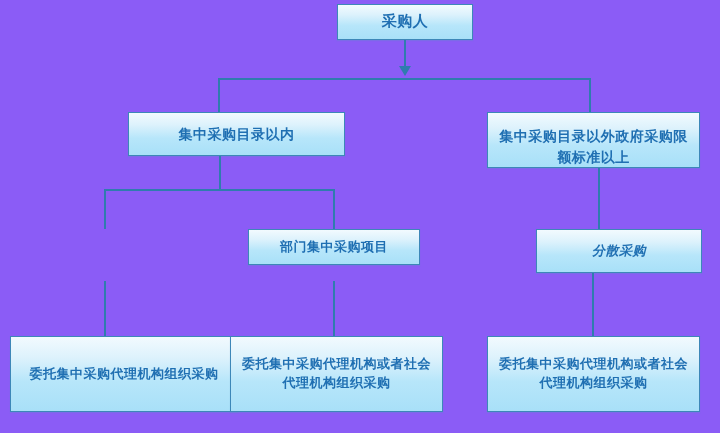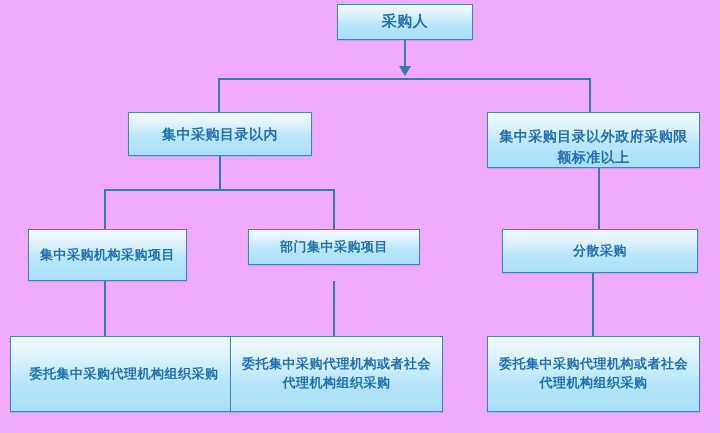--- a/index.html
+++ b/index.html
@@ -4,21 +4,21 @@
 <style>
   html, body {
     margin: 0;
     padding: 0;
     background: #ffffff;
   }
   #canvas {
     position: relative;
     width: 720px;
     height: 433px;
-    background: #f0abfc;
+    background: #8b5cf6;
     overflow: hidden;
     font-family: "DejaVu Sans", "Liberation Sans", sans-serif;
   }
   .node {
     position: absolute;
     box-sizing: border-box;
     border: 1px solid #3d87b8;
     background: linear-gradient(to bottom, #f2fafe 0%, #ddf2fc 28%, #b7e6fa 60%, #a8e0f8 100%);
     color: #1f6fb2;
     display: flex;
@@ -58,44 +58,41 @@
     <span class="label">采购人</span>
   </div>
 
   <div class="edge v" style="left:404px; top:40px; width:2px; height:28px;"></div>
   <div class="arrowhead" style="left:399px; top:66px;"></div>
 
   <div class="edge h" style="left:218px; top:78px; width:373px; height:2px;"></div>
   <div class="edge v" style="left:218px; top:78px; width:2px; height:34px;"></div>
   <div class="edge v" style="left:589px; top:78px; width:2px; height:34px;"></div>
 
-  <div class="node" style="left:128px; top:112px; width:184px; height:44px; font-size:14px;">
+  <div class="node" style="left:128px; top:112px; width:217px; height:44px; font-size:14px;">
     <span class="label">集中采购目录以内</span>
   </div>
 
   <div class="node" style="left:487px; top:112px; width:213px; height:56px; font-size:14px;align-items:flex-end;">
     <span class="label">集中采购目录以外政府采购限额标准以上</span>
   </div>
 
   <div class="edge v" style="left:219px; top:156px; width:2px; height:34px;"></div>
   <div class="edge h" style="left:104px; top:189px; width:231px; height:2px;"></div>
   <div class="edge v" style="left:104px; top:189px; width:2px; height:40px;"></div>
   <div class="edge v" style="left:333px; top:189px; width:2px; height:40px;"></div>
 
   <div class="edge v" style="left:598px; top:168px; width:2px; height:61px;"></div>
 
-  <div class="node" style="left:28px; top:229px; width:159px; height:52px; font-size:13px;">
-    <span class="label">集中采购机构采购项目</span>
-  </div>
 
   <div class="node" style="left:248px; top:229px; width:172px; height:36px; font-size:13px;">
     <span class="label">部门集中采购项目</span>
   </div>
 
-  <div class="node" style="left:502px; top:229px; width:196px; height:44px; font-size:13px;">
+  <div class="node" style="left:536px; top:229px; width:166px; height:44px; font-size:13px;font-style:italic;">
     <span class="label">分散采购</span>
   </div>
 
   <div class="edge v" style="left:104px; top:281px; width:2px; height:55px;"></div>
   <div class="edge v" style="left:333px; top:281px; width:2px; height:55px;"></div>
   <div class="edge v" style="left:592px; top:273px; width:2px; height:63px;"></div>
 
   <div class="node" style="left:10px; top:336px; width:228px; height:76px; font-size:13px;">
     <span class="label">委托集中采购代理机构组织采购</span>
   </div>

